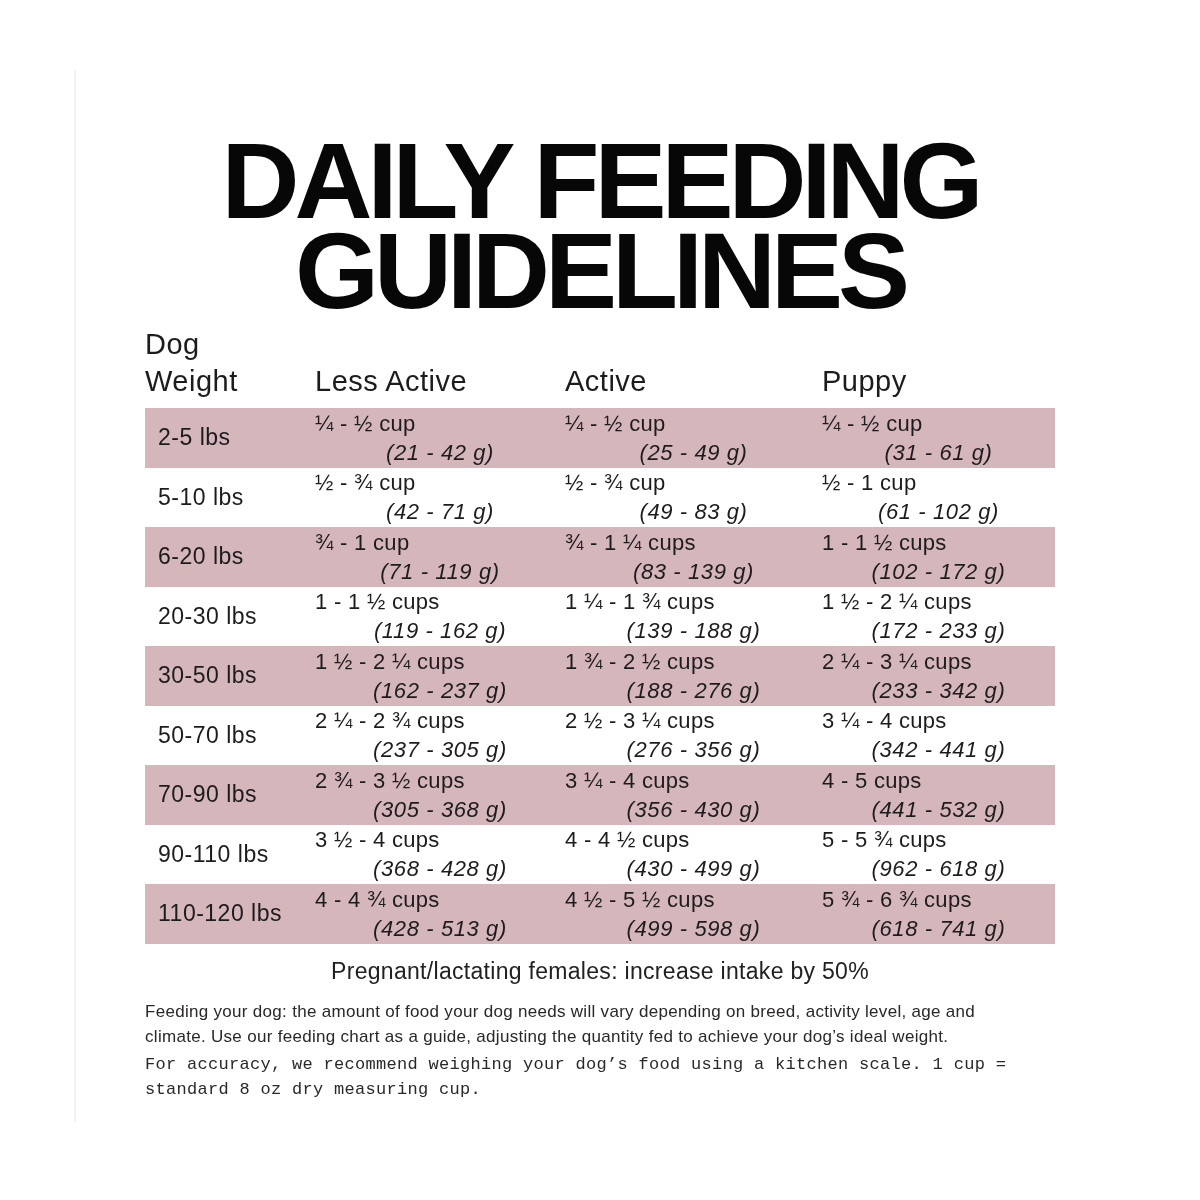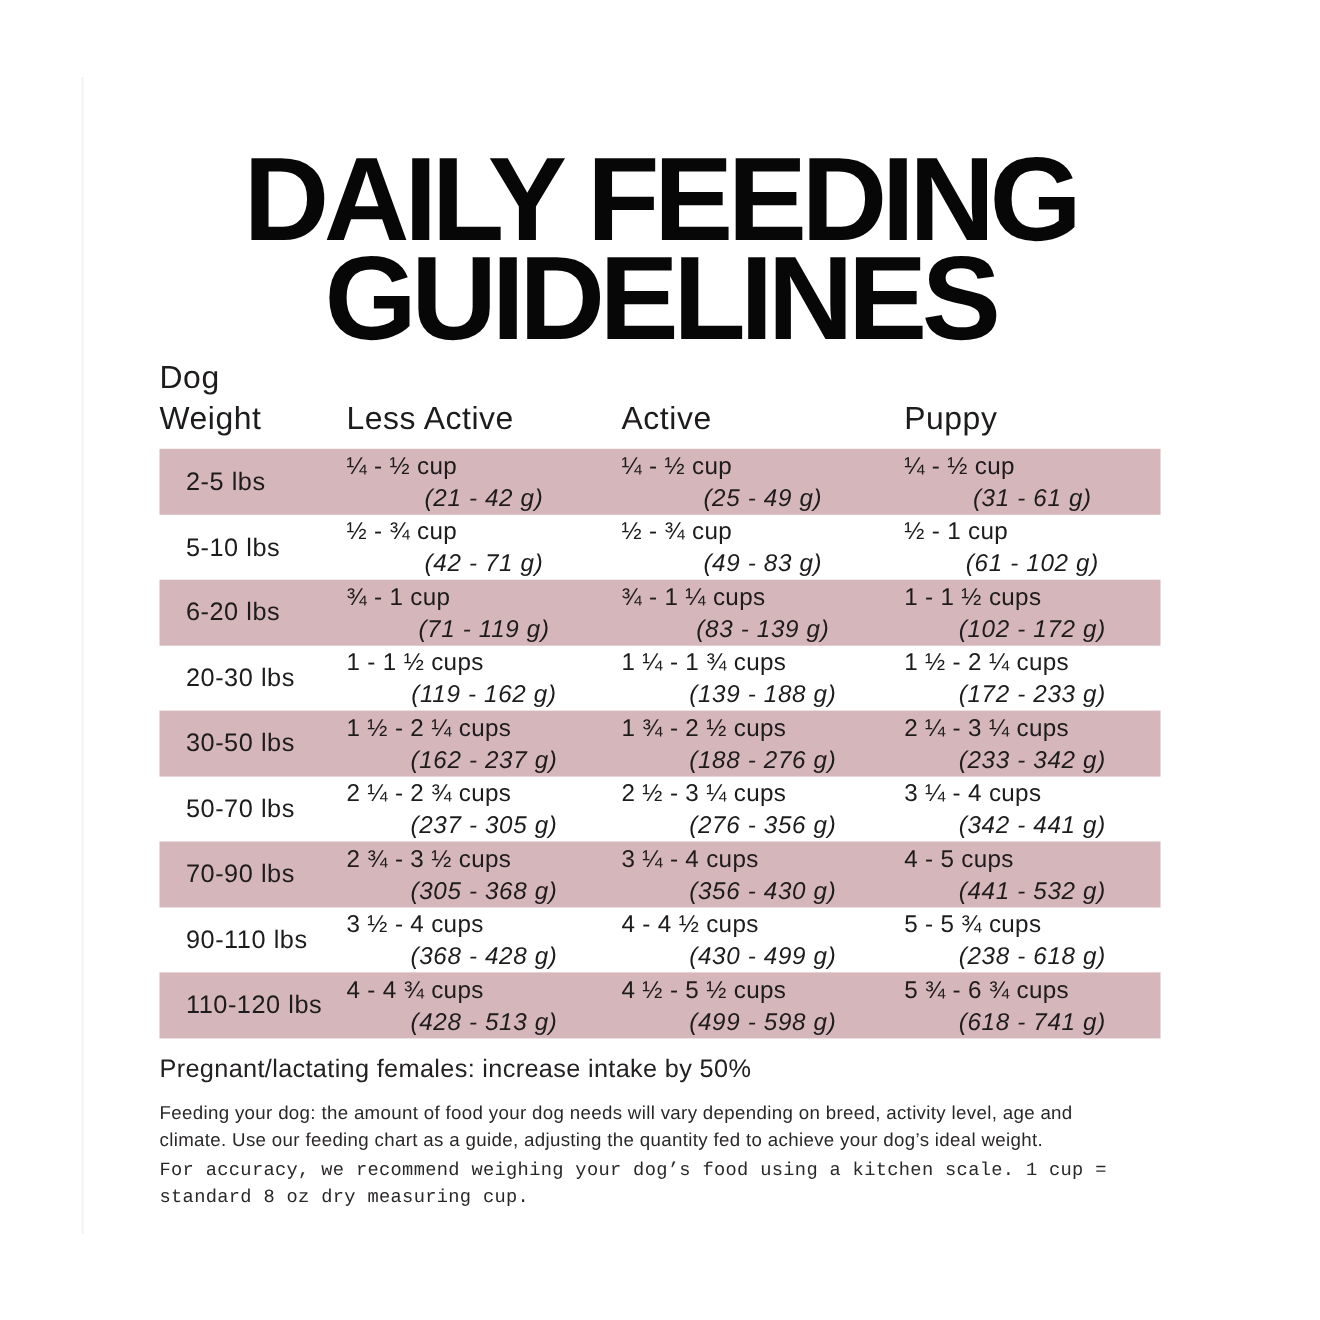--- a/index.html
+++ b/index.html
@@ -71,21 +71,21 @@
   }
   .trow {
     display: flex;
     align-items: center;
     height: 59.5px;
   }
   .trow.pink { background: #d4b6bb; }
   .cell-weight {
     width: 170px;
     box-sizing: border-box;
-    padding-left: 24px;
+    padding-left: 13px;
     font-size: 23px;
     letter-spacing: 0.5px;
     color: #1e1b1c;
   }
   .cell-amt { color: #1e1b1c; }
   .cell-amt.la { width: 250px; }
   .cell-amt.a  { width: 257px; }
   .cell-amt.p  { width: 233px; }
   .cups-line {
     font-size: 22px;
@@ -102,20 +102,21 @@
 
   .note-pregnant {
     position: absolute;
     top: 956px;
     left: 0;
     width: 910px;
     font-size: 23px;
     line-height: 30px;
     letter-spacing: 0.3px;
     color: #232021;
+    text-align: center;
   }
   .note-para {
     position: absolute;
     left: 0;
     width: 895px;
     font-size: 17px;
     line-height: 24.5px;
     letter-spacing: 0.3px;
     color: #2a2728;
   }
@@ -264,21 +265,21 @@
         <div class="cell-amt la">
           <div class="cups-line">3 ½ - 4 cups</div>
           <div class="grams-line">(368 - 428 g)</div>
         </div>
         <div class="cell-amt a">
           <div class="cups-line">4 - 4 ½ cups</div>
           <div class="grams-line">(430 - 499 g)</div>
         </div>
         <div class="cell-amt p">
           <div class="cups-line">5 - 5 ¾ cups</div>
-          <div class="grams-line">(238 - 618 g)</div>
+          <div class="grams-line">(962 - 618 g)</div>
         </div>
       </div>
 
       <div class="trow pink">
         <div class="cell-weight">110-120 lbs</div>
         <div class="cell-amt la">
           <div class="cups-line">4 - 4 ¾ cups</div>
           <div class="grams-line">(428 - 513 g)</div>
         </div>
         <div class="cell-amt a">

